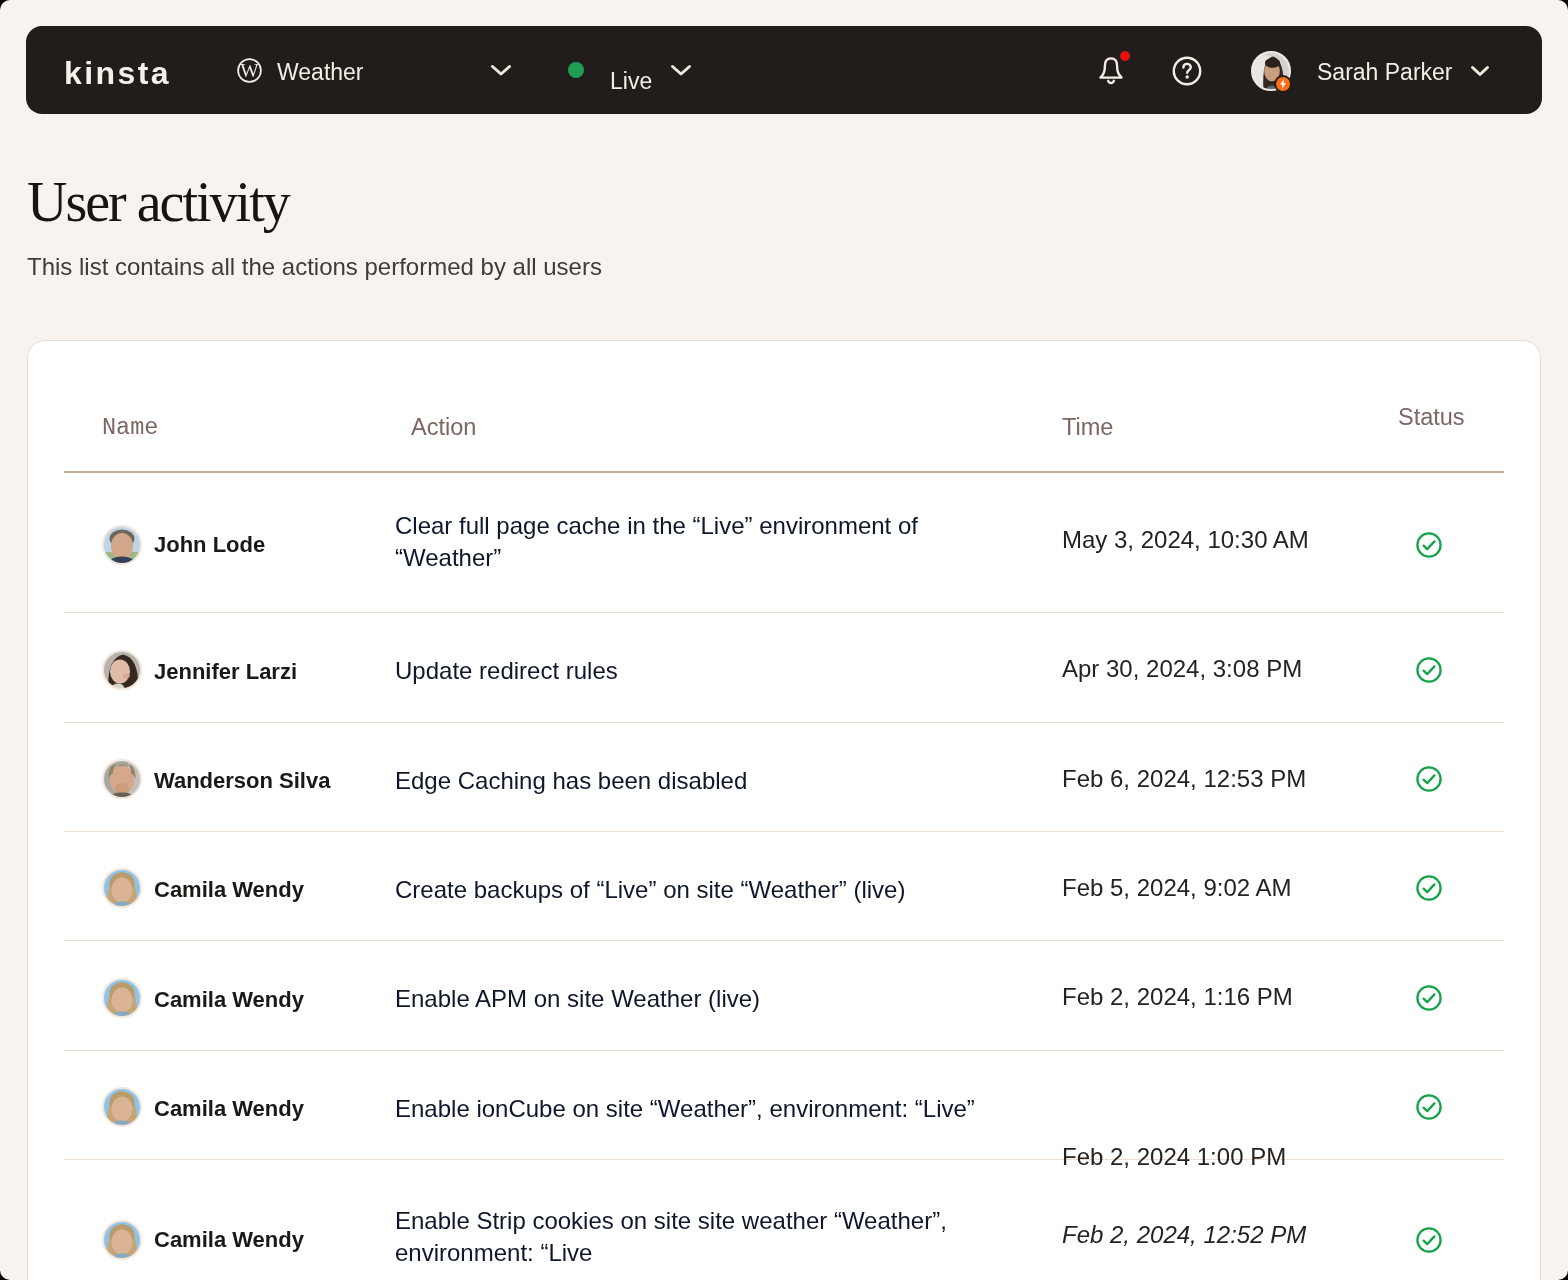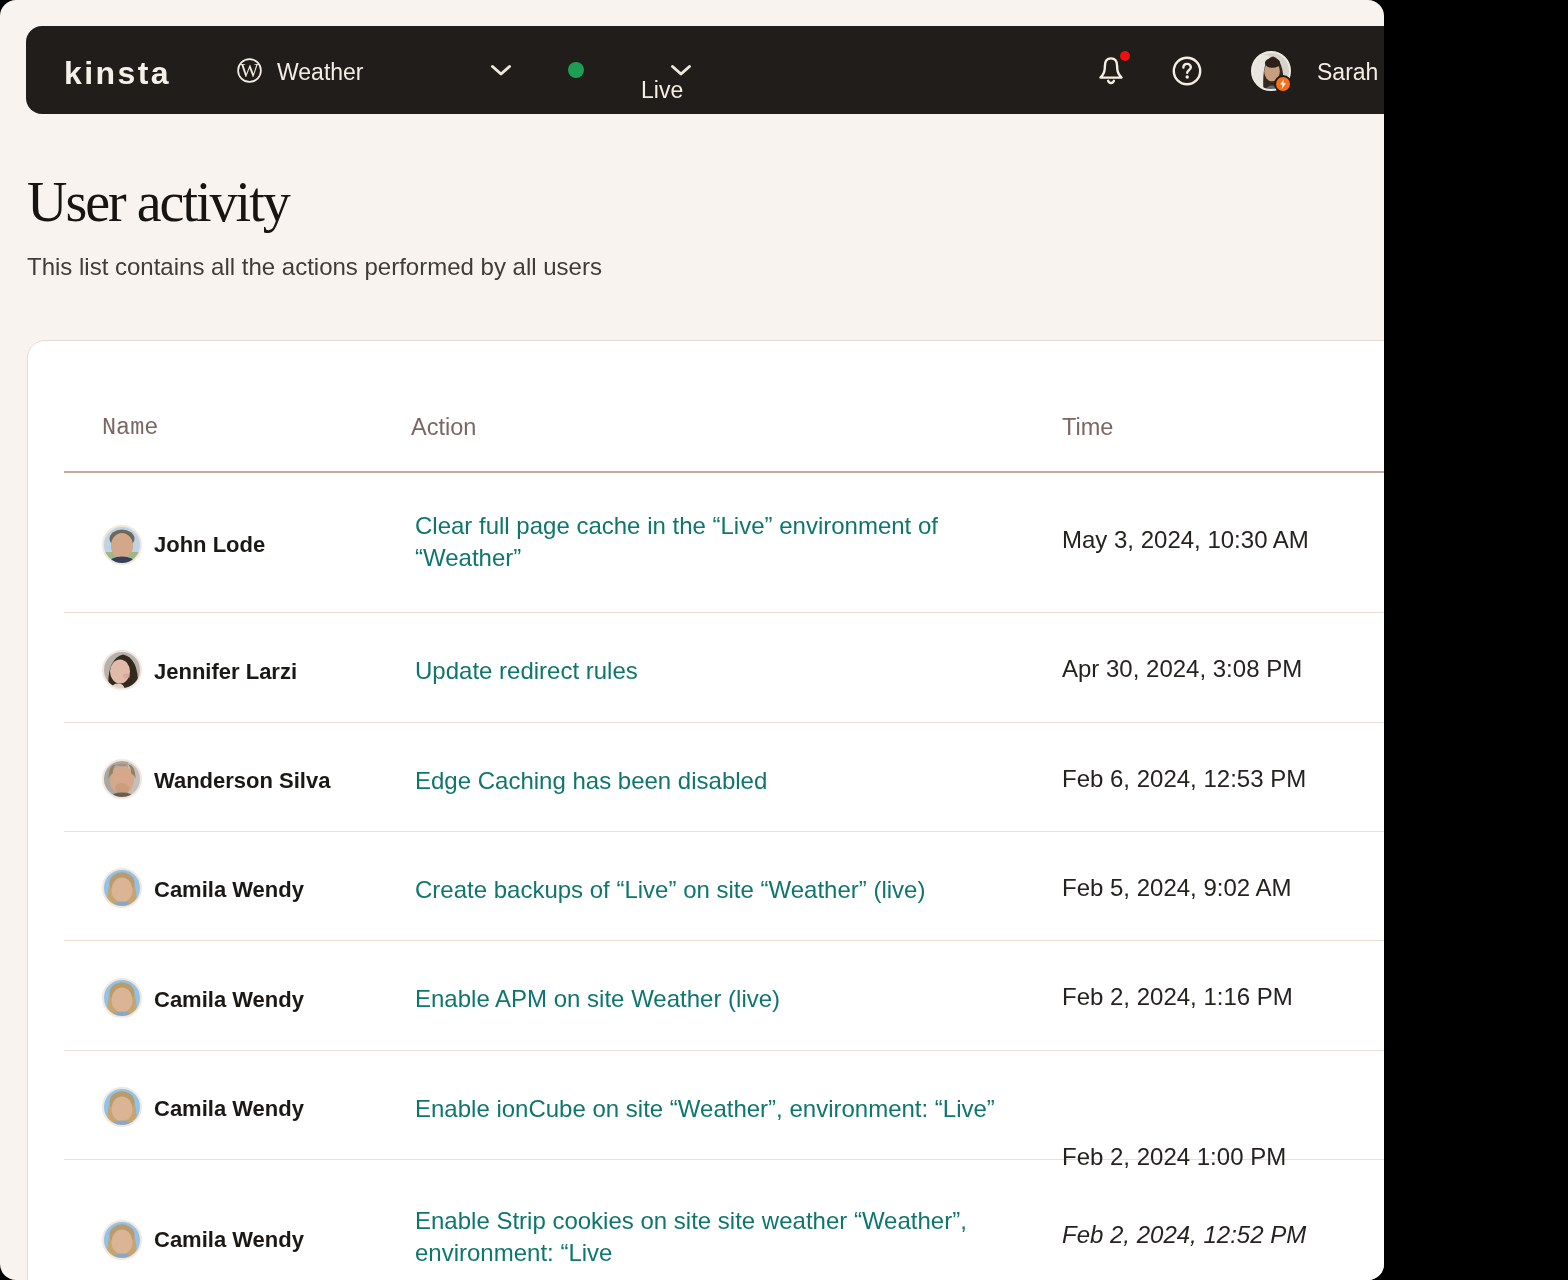--- a/index.html
+++ b/index.html
@@ -1,19 +1,19 @@
 <!DOCTYPE html>
 <html><head>
 <meta charset="utf-8">
 <style>
   * { margin:0; padding:0; box-sizing:border-box; }
   html,body { width:1568px; height:1280px; background:#000; }
   body { font-family:"Liberation Sans", sans-serif; position:relative; }
-  .page { position:absolute; left:0; top:0; width:1384px; height:1280px;
-          background:#f8f3ee; border-radius:16px; overflow:hidden; }
+  .page { position:absolute; left:0; top:0; width:1568px; height:1280px;
+          background:#f8f3ee; border-radius:10px; overflow:hidden; }
   .abs { position:absolute; }
 
   
   .nav { position:absolute; left:26px; top:26px; width:1516px; height:88px;
          background:#211d1a; border-radius:16px; }
   .navtext { position:absolute; font-size:23px; color:#f3ede3; white-space:nowrap; transform:translateZ(0); }
 
   
   h1 { position:absolute; left:27px; top:170px; transform:translateZ(0); font-family:"Liberation Serif", serif;
        font-weight:400; font-size:56px; letter-spacing:-2px; color:#171412;text-align:right; }
@@ -21,42 +21,42 @@
 
   
   .card { position:absolute; left:27px; top:340px; width:1514px; height:1020px;
           background:#fff; border:1px solid #e9dcd3; border-radius:18px; }
 
   .hdr { position:absolute; transform:translateZ(0); font-size:23.5px; color:#7b6762; }
   .hline { position:absolute; left:64px; width:1440px; height:2px; background:#c5a99d; }
   .rline { position:absolute; left:64px; width:1440px; height:1px; background:#edddd3; }
 
   .name { position:absolute; transform:translateZ(0); font-size:22px; font-weight:bold; color:#1b1815; white-space:nowrap; line-height:32px; }
-  .act  { position:absolute; left:415px; width:620px; transform:translateZ(0); font-size:24px; color:#0f766e; line-height:32px; }
+  .act  { position:absolute; left:395px; width:620px; transform:translateZ(0); font-size:24px; color:#0f172a; line-height:32px; }
   .time { position:absolute; left:1062px; transform:translateZ(0); font-size:24px; color:#262220; white-space:nowrap; }
   .ava  { position:absolute; left:102px; width:40px; height:40px; }
   .chk  { position:absolute; left:1415px; width:28px; height:28px; }
 </style>
 </head>
 <body>
 <div class="page">
 
   <div class="nav"></div>
   <div class="navtext" style="left:64px; top:55px; font-size:32px; font-weight:bold; letter-spacing:2.4px; color:#f4efe7;">kinsta</div>
 
   <svg class="abs" style="left:237px; top:58px; transform:translateZ(0);" width="25" height="25" viewBox="0 0 25 25">
     <circle cx="12.5" cy="12.5" r="11.4" fill="none" stroke="#f3ede3" stroke-width="1.7"></circle>
     <text x="12.5" y="19" font-family="Liberation Serif" font-size="19.5" fill="#f3ede3" text-anchor="middle">W</text>
   </svg>
   <div class="navtext" style="left:277px; top:59px;">Weather</div>
   <svg class="abs" style="left:490px; top:64px;" width="22" height="13" viewBox="0 0 22 13">
     <polyline points="2.5,2.5 11,10 19.5,2.5" fill="none" stroke="#efe7da" stroke-width="3" stroke-linecap="round" stroke-linejoin="round"></polyline>
   </svg>
   <div class="abs" style="left:568px; top:62px; width:16px; height:16px; border-radius:50%; background:#1e9e53;"></div>
-  <div class="navtext" style="left:610px; top:77px;margin-left:31px;">Live</div>
+  <div class="navtext" style="left:610px; top:68px;">Live</div>
   <svg class="abs" style="left:670px; top:64px;" width="22" height="13" viewBox="0 0 22 13">
     <polyline points="2.5,2.5 11,10 19.5,2.5" fill="none" stroke="#efe7da" stroke-width="3" stroke-linecap="round" stroke-linejoin="round"></polyline>
   </svg>
 
   <svg class="abs" style="left:1096px; top:54px;" width="30" height="32" viewBox="0 0 30 32">
     <path d="M8.9 12 C8.9 7.2 11.3 4.4 15 4.4 C18.7 4.4 21.1 7.2 21.1 12 C21.1 16.5 22 19.4 23.7 21.4 L25.5 23.6 L4.5 23.6 L6.3 21.4 C8 19.4 8.9 16.5 8.9 12 Z" fill="none" stroke="#f3ede3" stroke-width="2.4" stroke-linejoin="round"></path>
     <path d="M12.1 26.8 A3 3 0 0 0 17.9 26.8" fill="none" stroke="#f3ede3" stroke-width="2.4" stroke-linecap="round"></path>
   </svg>
   <div class="abs" style="left:1120px; top:50.5px; width:10px; height:10px; border-radius:50%; background:#ec1110;"></div>
 

